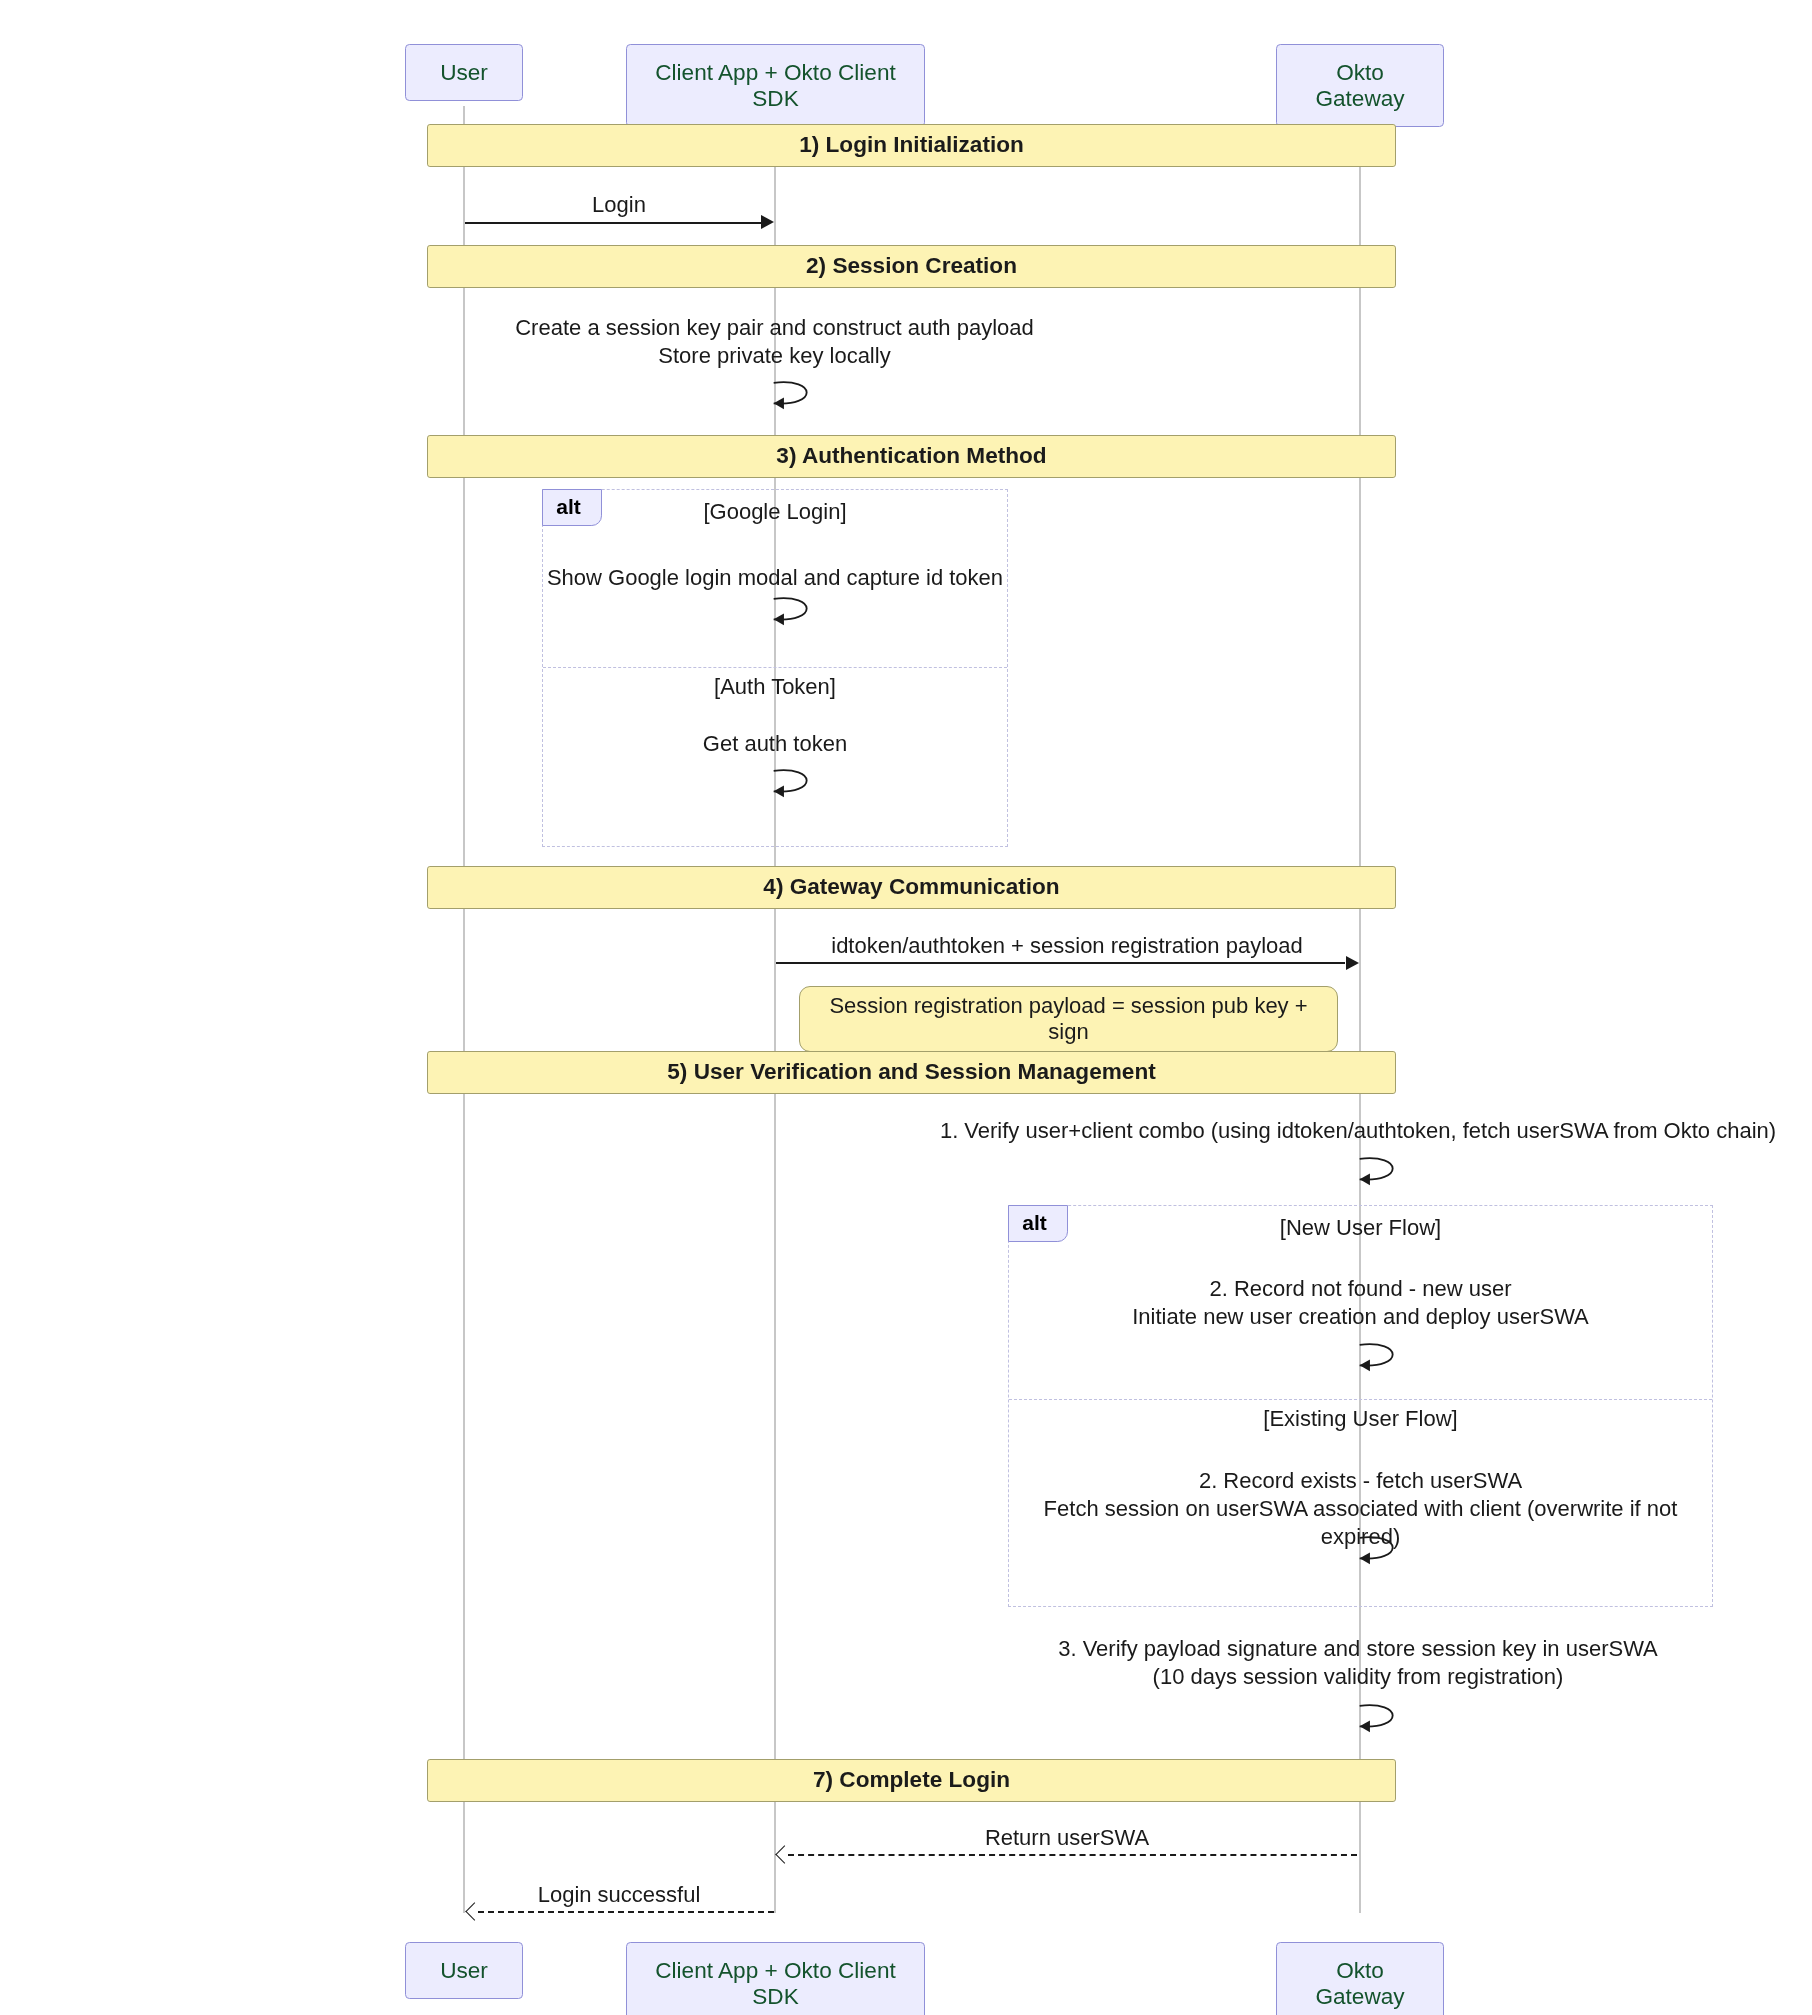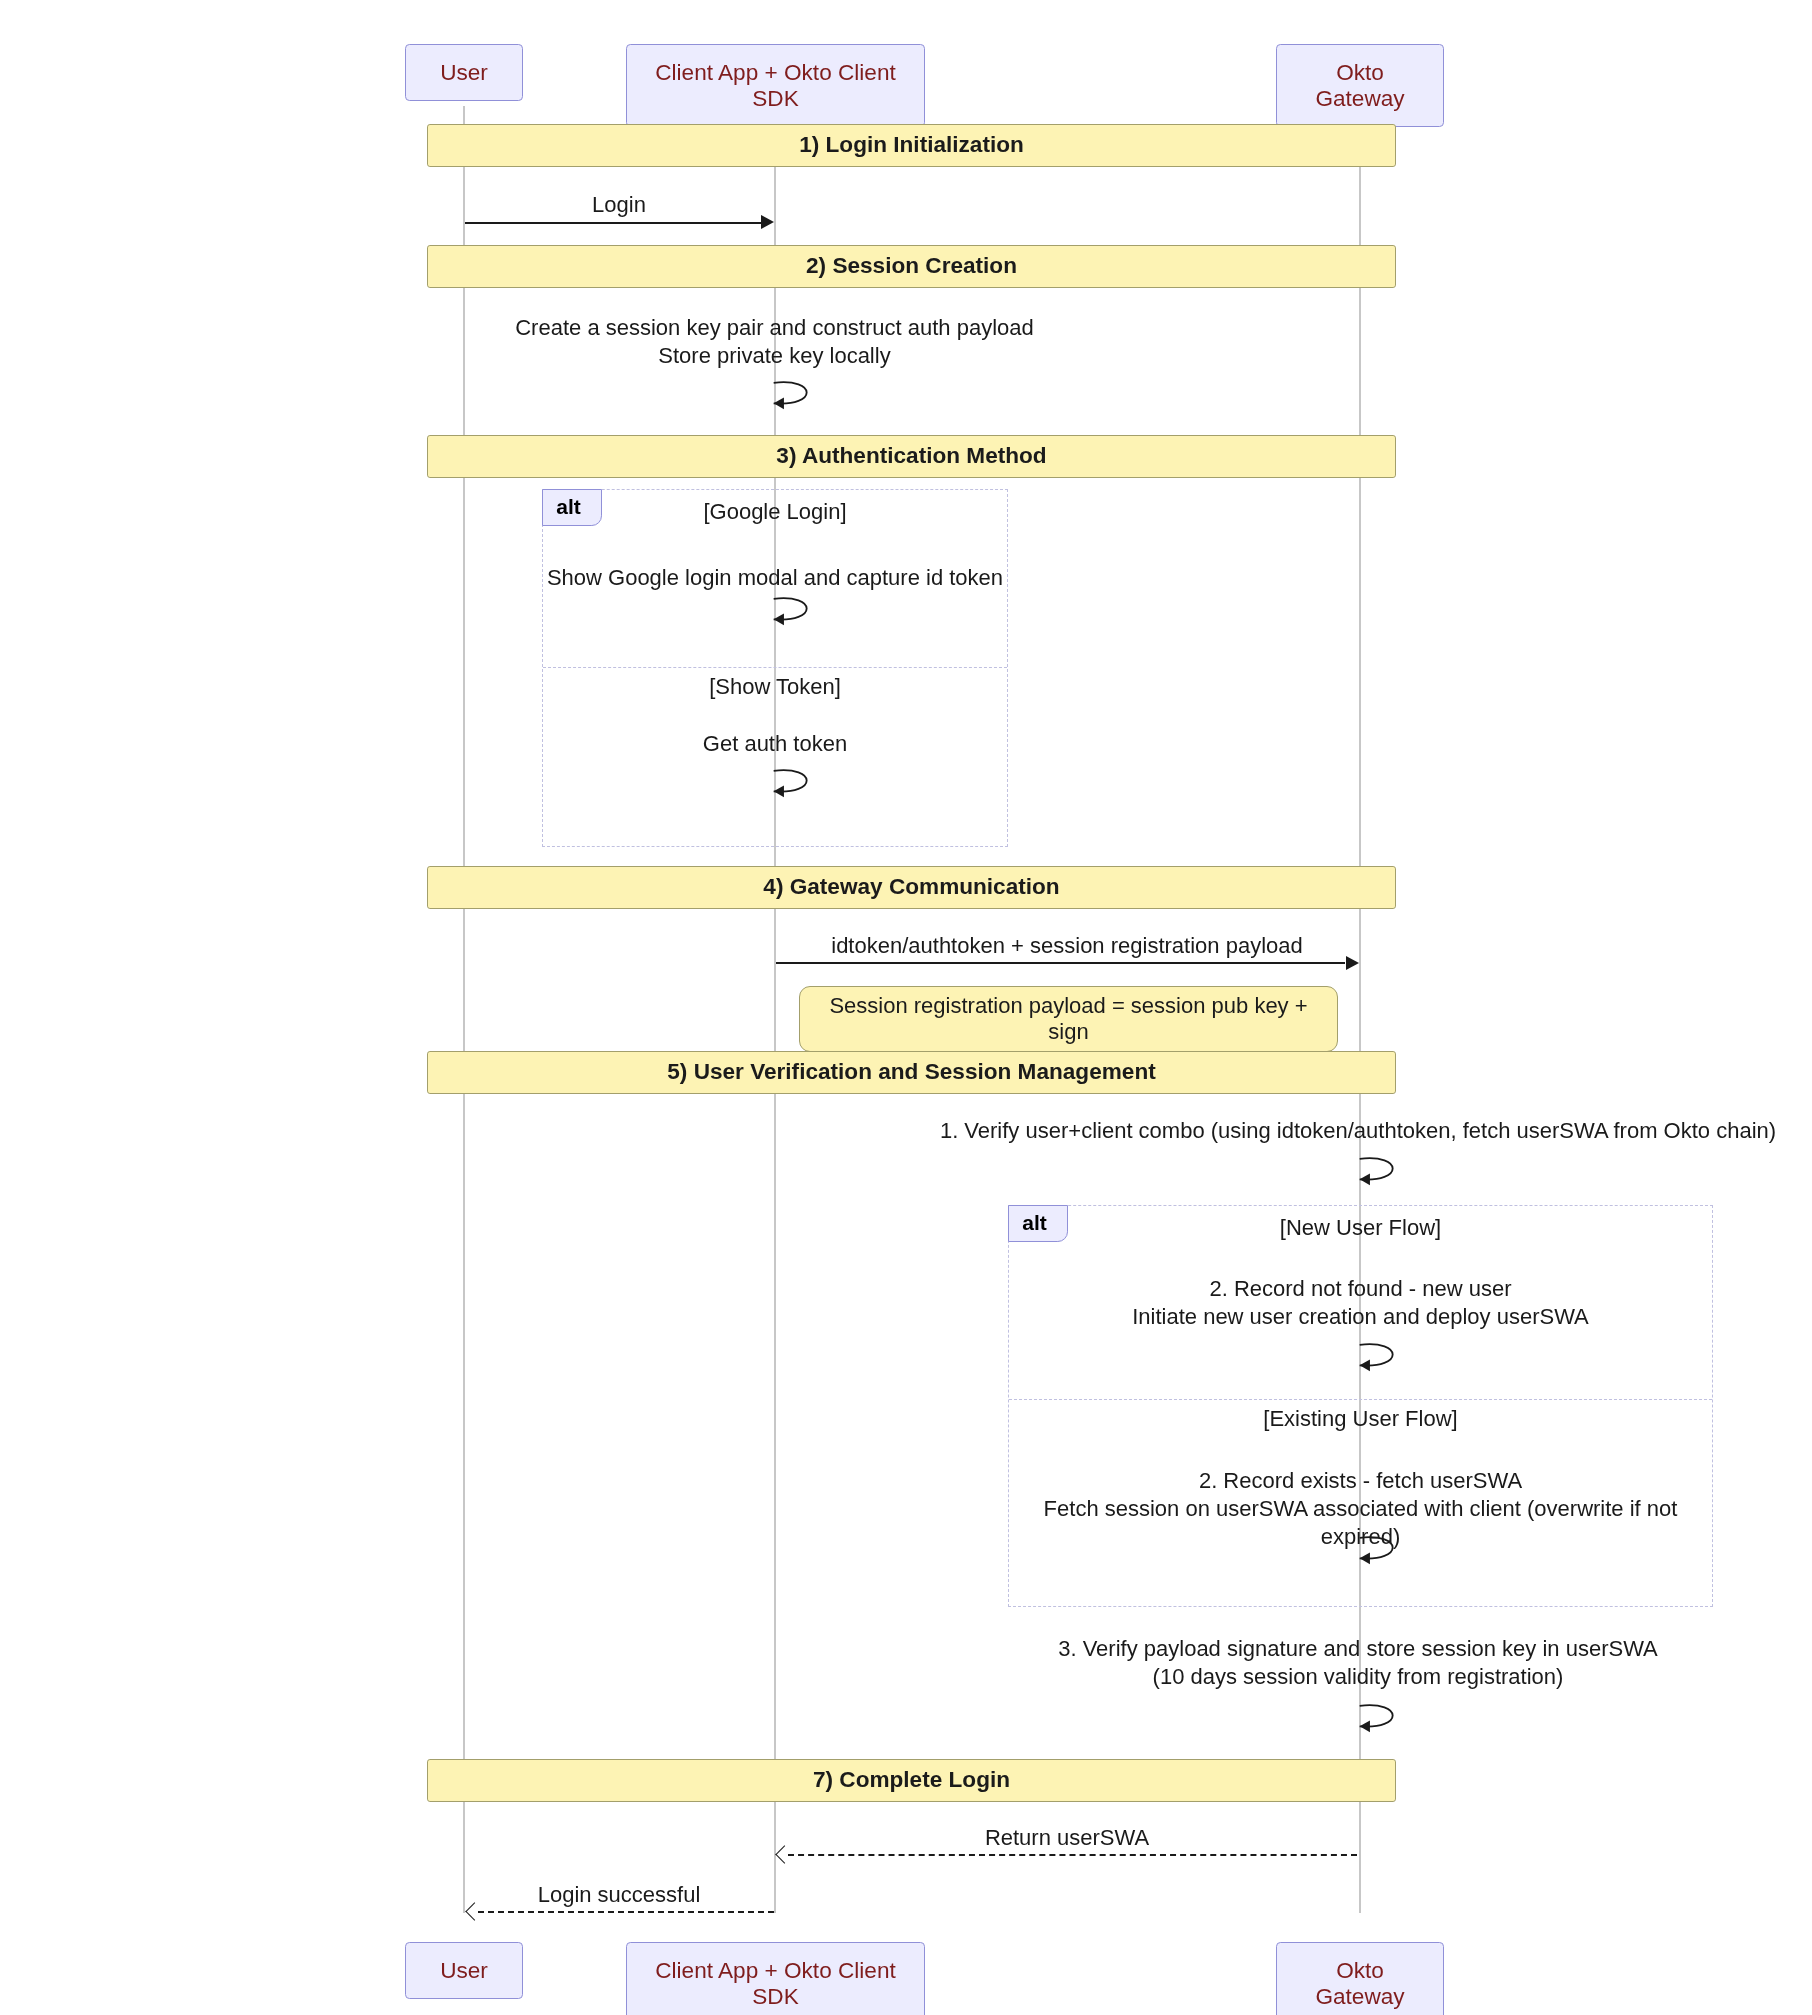--- a/index.html
+++ b/index.html
@@ -17,21 +17,21 @@
     height: 2015px;
   }
   .actor-box {
     position: absolute;
     background: #ececfe;
     border: 0.7px solid #9090d8;
     border-radius: 4.4px;
     padding: 14.6px 20.4px;
     text-align: center;
     font-size: 22.6px;
-    color: #7f1d1d;
+    color: #14532d;
   }
   .lifeline {
     position: absolute;
     width: 1.5px;
     background: #c7c7c7;
     z-index: 0;
   }
   .phase-band {
     position: absolute;
     background: #fdf3b4;
@@ -149,21 +149,21 @@
     <path d="M20 12 C 80 5, 80 45, 20 40" stroke="#1a1a1a" stroke-width="2.5" fill="none"></path>
     <polygon points="20,40 34,32 34,48" fill="#1a1a1a"></polygon>
   </svg>
 
   <div class="phase-band" style="left:427px; top:435px; width:969px;"><span>3) Authentication Method</span></div>
 
   <div class="alt-frame" style="left:542px; top:489px; width:466px; height:358px;">
     <div class="alt-tab"><span>alt</span></div>
     <div class="alt-guard" style="top:8.8px;"><span>[Google Login]</span></div>
     <div class="alt-divider" style="top:177px;"></div>
-    <div class="alt-guard" style="top:184px;"><span>[Show Token]</span></div>
+    <div class="alt-guard" style="top:184px;"><span>[Auth Token]</span></div>
   </div>
   <div class="msg-label" style="left:542px; top:564px; width:466px;"><span>Show Google login modal and capture id token</span></div>
   <svg class="self-loop" style="left:759px; top:590px;" width="66" height="44" viewBox="0 0 90 60">
     <path d="M20 12 C 80 5, 80 45, 20 40" stroke="#1a1a1a" stroke-width="2.5" fill="none"></path>
     <polygon points="20,40 34,32 34,48" fill="#1a1a1a"></polygon>
   </svg>
   <div class="msg-label" style="left:542px; top:730px; width:466px;"><span>Get auth token</span></div>
   <svg class="self-loop" style="left:759px; top:762px;" width="66" height="44" viewBox="0 0 90 60">
     <path d="M20 12 C 80 5, 80 45, 20 40" stroke="#1a1a1a" stroke-width="2.5" fill="none"></path>
     <polygon points="20,40 34,32 34,48" fill="#1a1a1a"></polygon>

